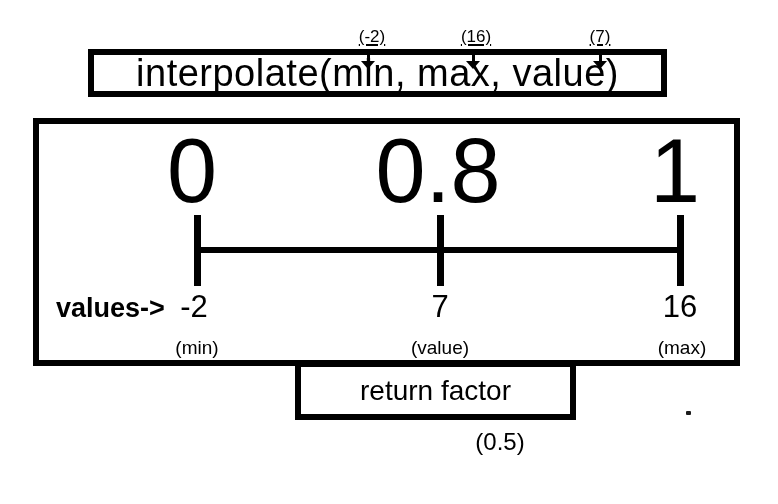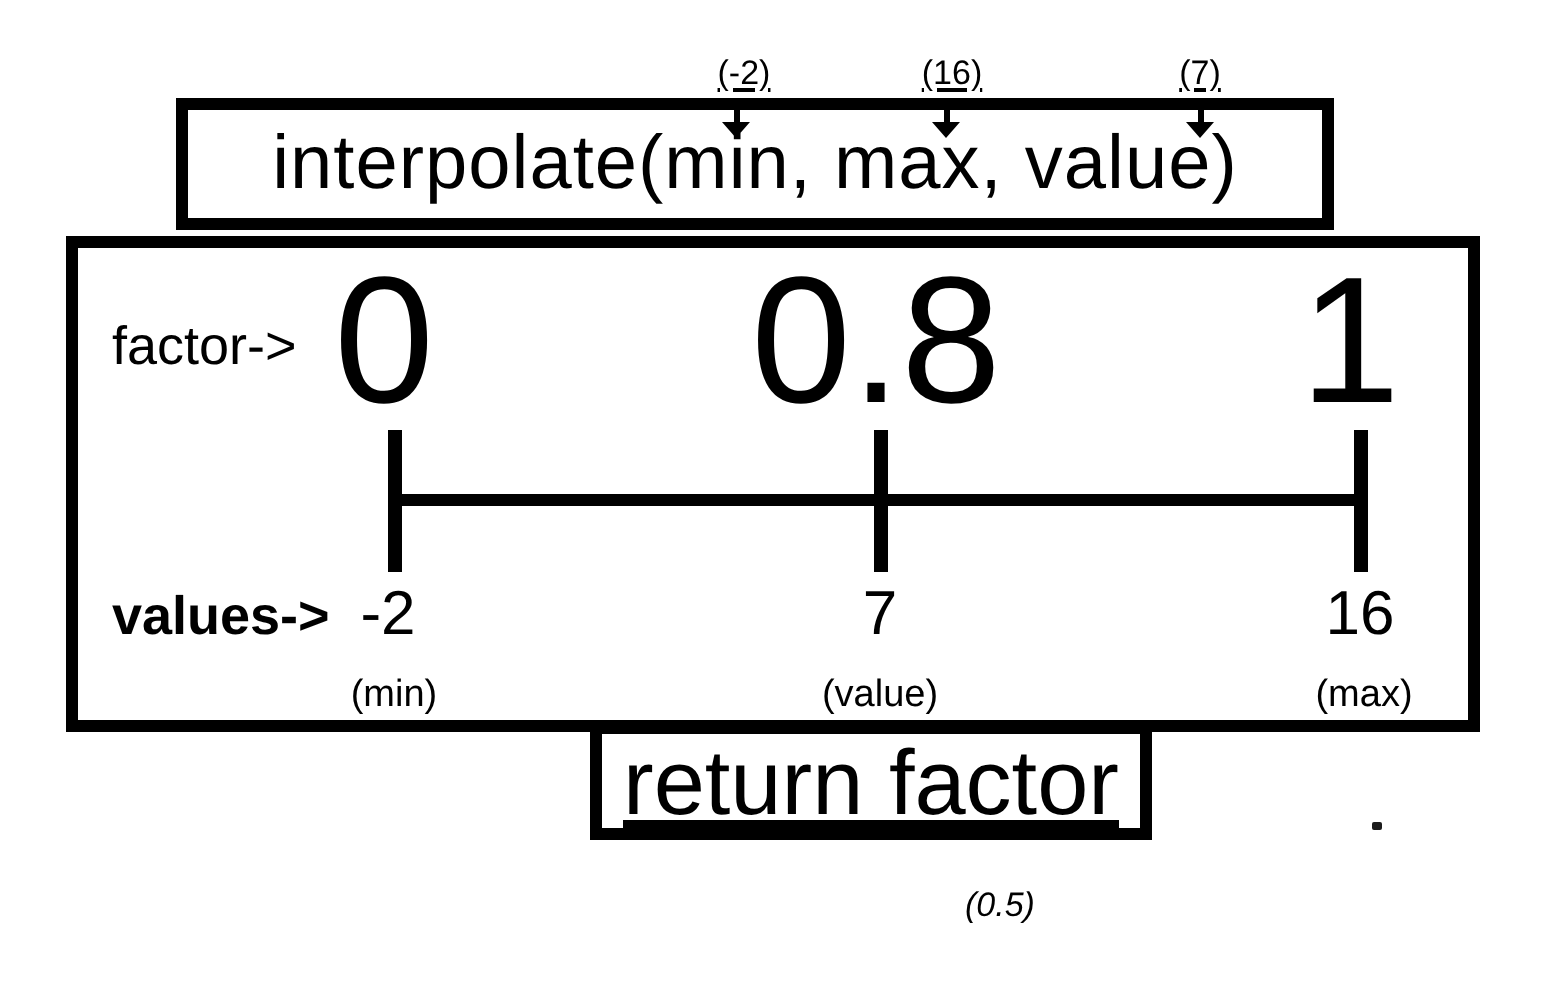--- a/index.html
+++ b/index.html
@@ -28,21 +28,21 @@
     text-decoration-thickness: 2px;
     text-underline-offset: 2px;
     white-space: nowrap;
   }
 
   
   .call-box {
     left: 88px;
     top: 49px;
     width: 579px;
-    height: 66px;
+    height: 48px;
     border: 6px solid #000;
     box-sizing: border-box;
     display: flex;
     align-items: center;
     justify-content: center;
     z-index: 1;
   }
   .call-box .fn-text {
     font-size: 38px;
     white-space: nowrap;
@@ -126,29 +126,27 @@
     height: 59px;
     border: 6px solid #000;
     box-sizing: border-box;
     background: #fff;
     display: flex;
     align-items: center;
     justify-content: center;
     z-index: 3;
   }
   .return-box .return-text {
-    font-size: 46px;
-    white-space: nowrap;
-    text-decoration: underline;
+    font-size: 28px;
+    white-space: nowrap;
   }
   .result-label {
-    top: 443px;
-    font-size: 17px;
-    white-space: nowrap;
-    font-style: italic;
+    top: 428px;
+    font-size: 24px;
+    white-space: nowrap;
   }
 
   .stray-dot {
     left: 686px;
     top: 411px;
     width: 5px;
     height: 4px;
     background: #1c1c1c;
     border-radius: 1px;
   }
@@ -174,21 +172,20 @@
     <span class="stem"></span>
     <span class="head"></span>
   </div>
 
   <div class="abs call-box">
     <span class="fn-text">interpolate(min, max, value)</span>
   </div>
 
   <div class="abs scale-box"></div>
 
-  <div class="abs row-label" style="left:56px; top:158px;">factor-&gt;</div>
   <div class="abs centered factor-num" style="left:192px;">0</div>
   <div class="abs centered factor-num" style="left:438px;">0.8</div>
   <div class="abs centered factor-num" style="left:675px;">1</div>
 
   <div class="abs number-line"></div>
   <div class="abs tick" style="left:194px;"></div>
   <div class="abs tick" style="left:437px;"></div>
   <div class="abs tick" style="left:677px;"></div>
 
   <div class="abs row-label" style="left:56px; top:293px;font-weight:bold;">values-&gt;</div>

